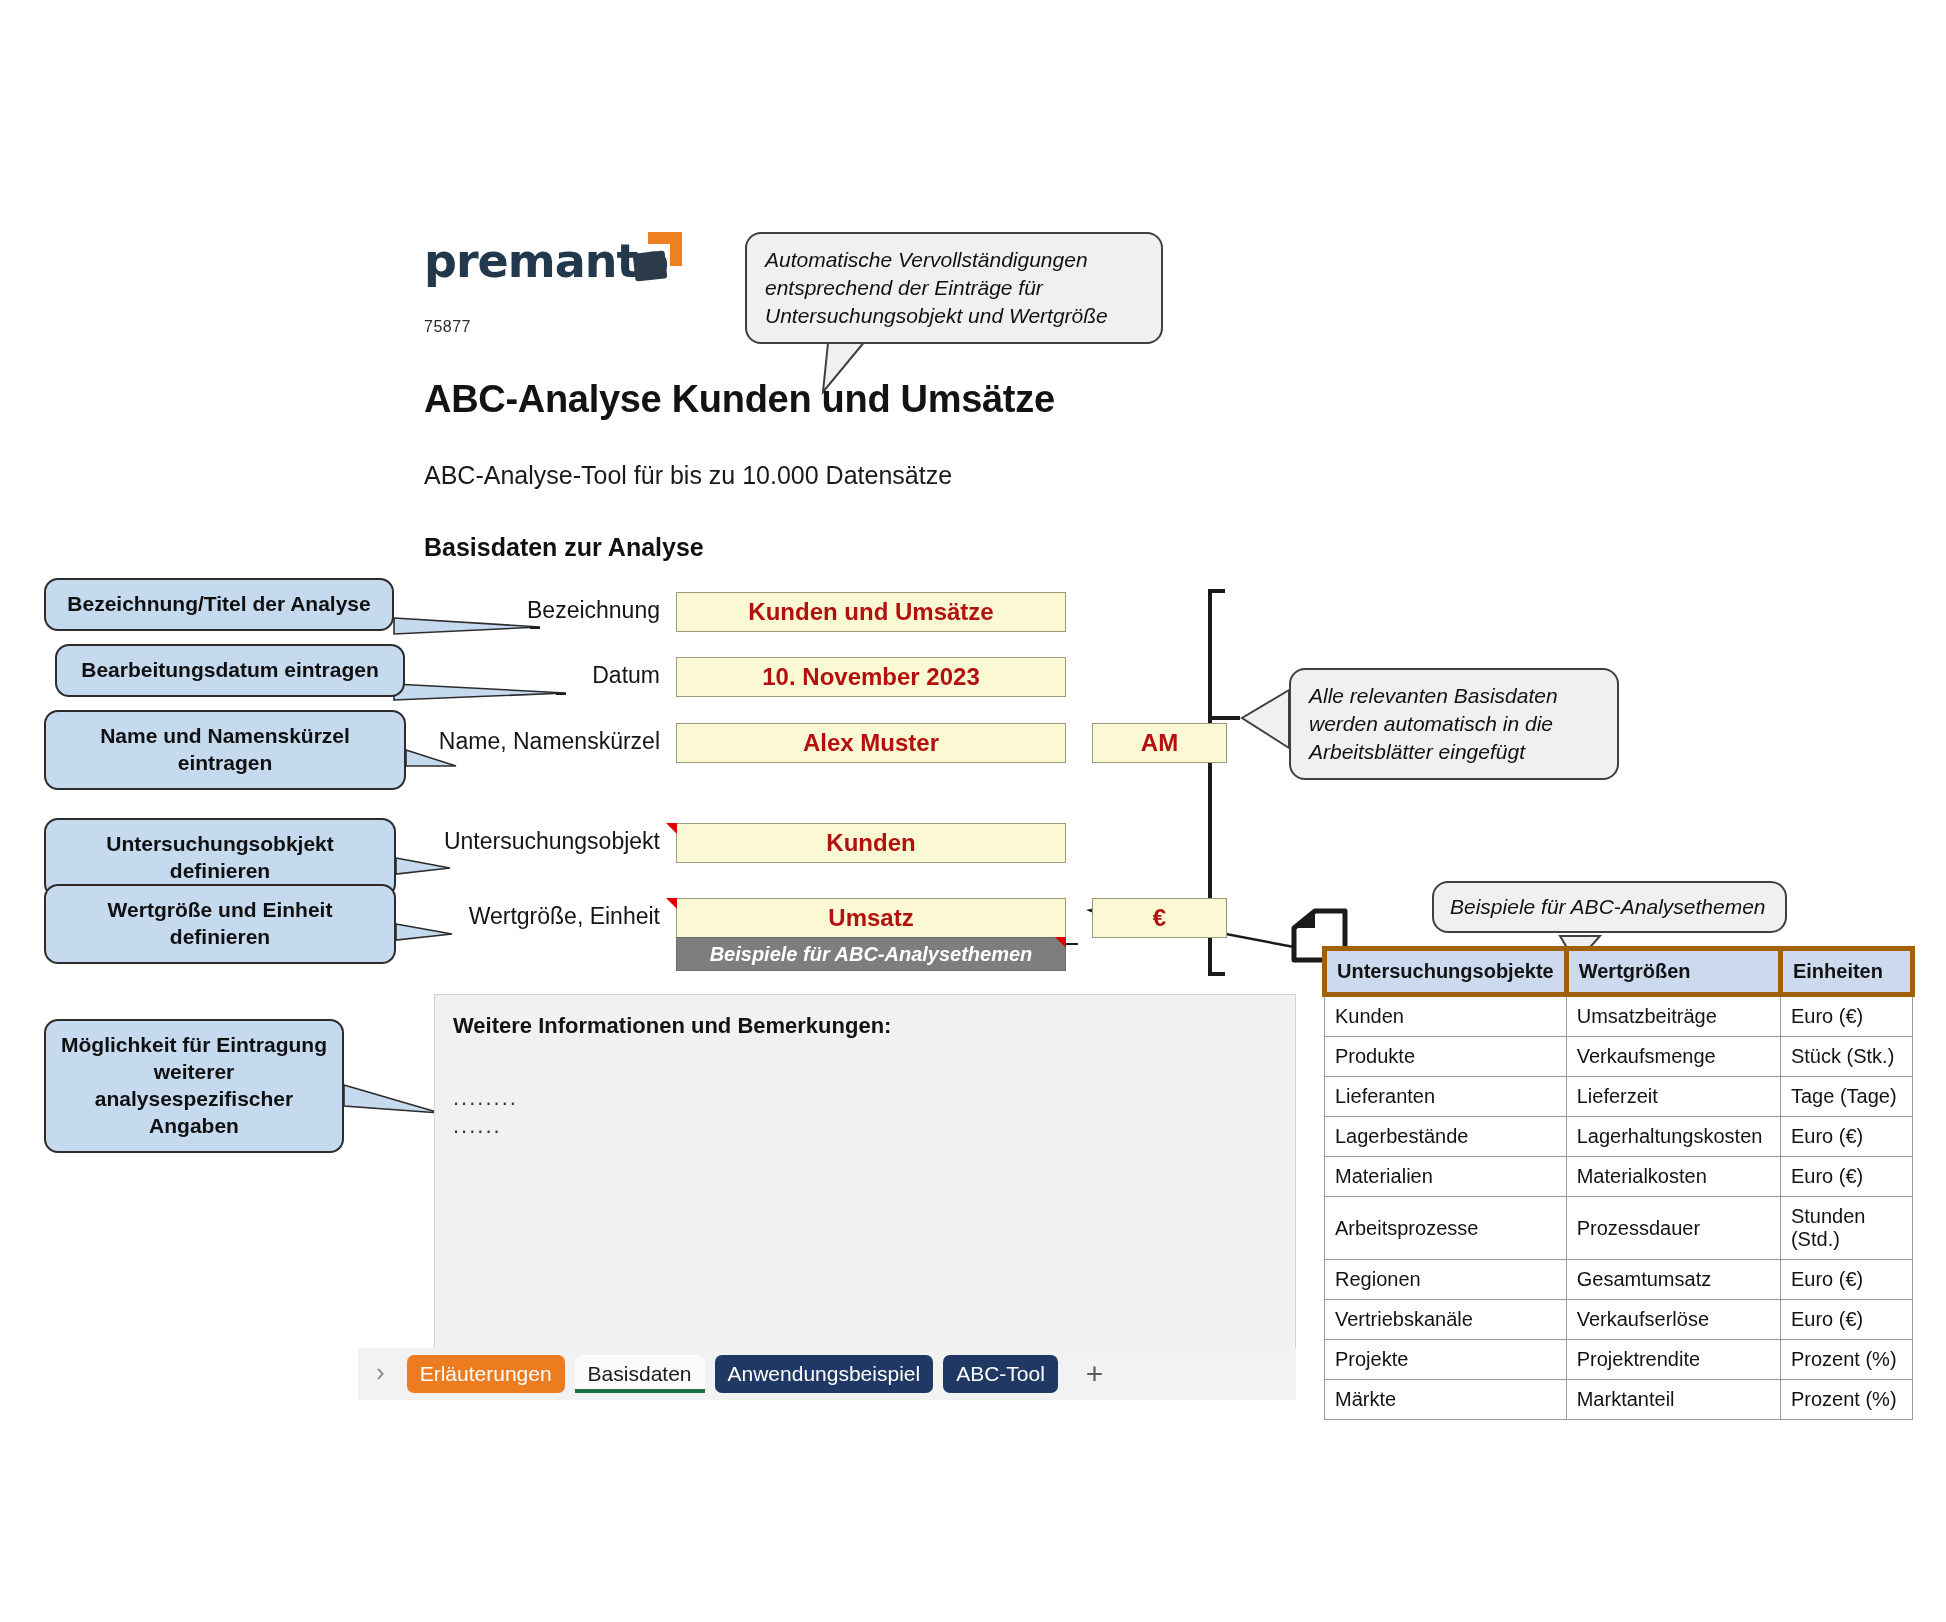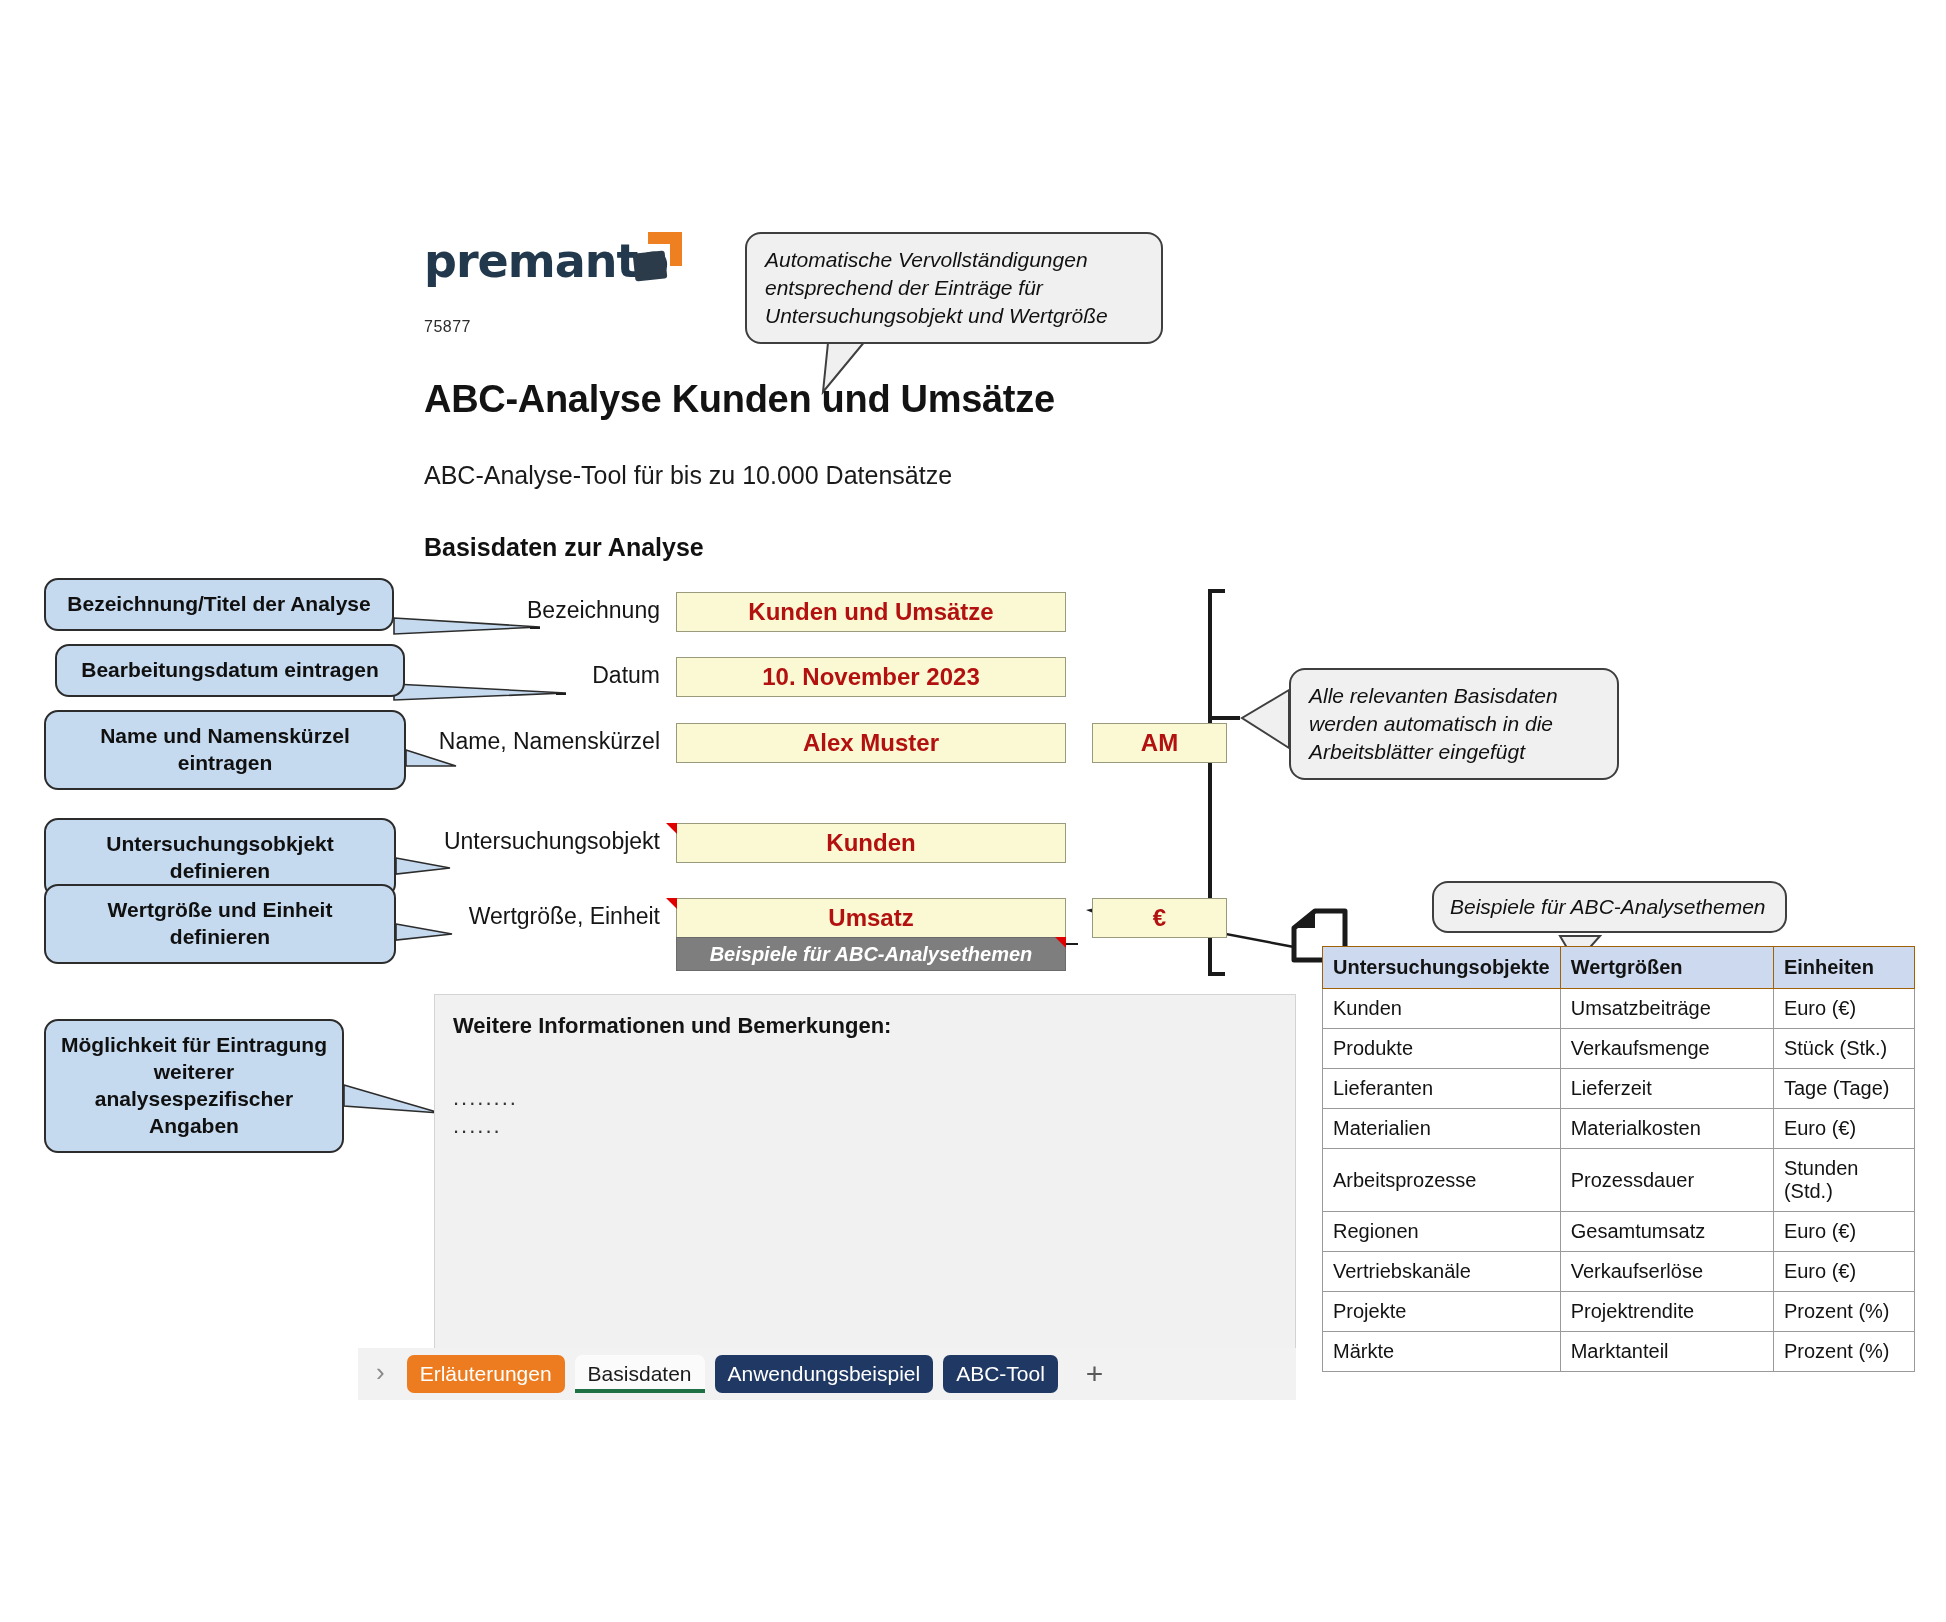--- a/index.html
+++ b/index.html
@@ -117,21 +117,21 @@
     border-radius:7px 7px 0 0;padding-bottom:4px;
   }
   #tab-plus{font-size:30px;color:#5a5a5a;padding:0 18px;line-height:1;}
 
   
   #examples-table{
     left:1322px;top:946px;width:593px;border-collapse:collapse;
     font-size:20px;color:#131313;
   }
   #examples-table th{
-    background:#ccd9ef;border:1px solid #a16207;
+    background:#ccd9ef;border:5px solid #a16207;
     font-weight:700;text-align:left;padding:9px 10px;
   }
   #examples-table td{
     border:1px solid #9a9a9a;padding:8px 10px;text-align:left;background:#fff;
   }
   #examples-table col.c1{width:228px;}
   #examples-table col.c2{width:220px;}
   #examples-table col.c3{width:145px;}
 
   svg.overlay{position:absolute;left:0;top:0;width:1946px;height:1622px;pointer-events:none;}
@@ -252,20 +252,25 @@
         <td>Produkte</td>
         <td>Verkaufsmenge</td>
         <td>Stück (Stk.)</td>
       </tr>
       <tr>
         <td>Lieferanten</td>
         <td>Lieferzeit</td>
         <td>Tage (Tage)</td>
       </tr>
       <tr>
+        <td>Lagerbestände</td>
+        <td>Lagerhaltungskosten</td>
+        <td>Euro (€)</td>
+      </tr>
+      <tr>
         <td>Materialien</td>
         <td>Materialkosten</td>
         <td>Euro (€)</td>
       </tr>
       <tr>
         <td>Arbeitsprozesse</td>
         <td>Prozessdauer</td>
         <td>Stunden (Std.)</td>
       </tr>
       <tr>

